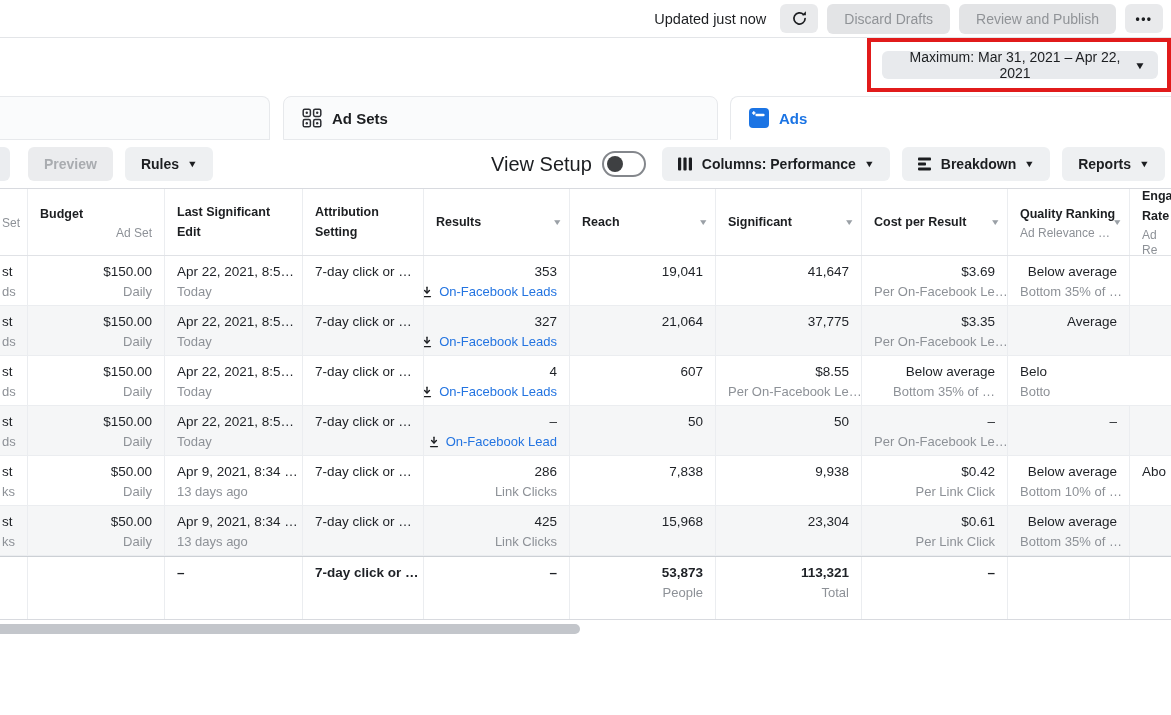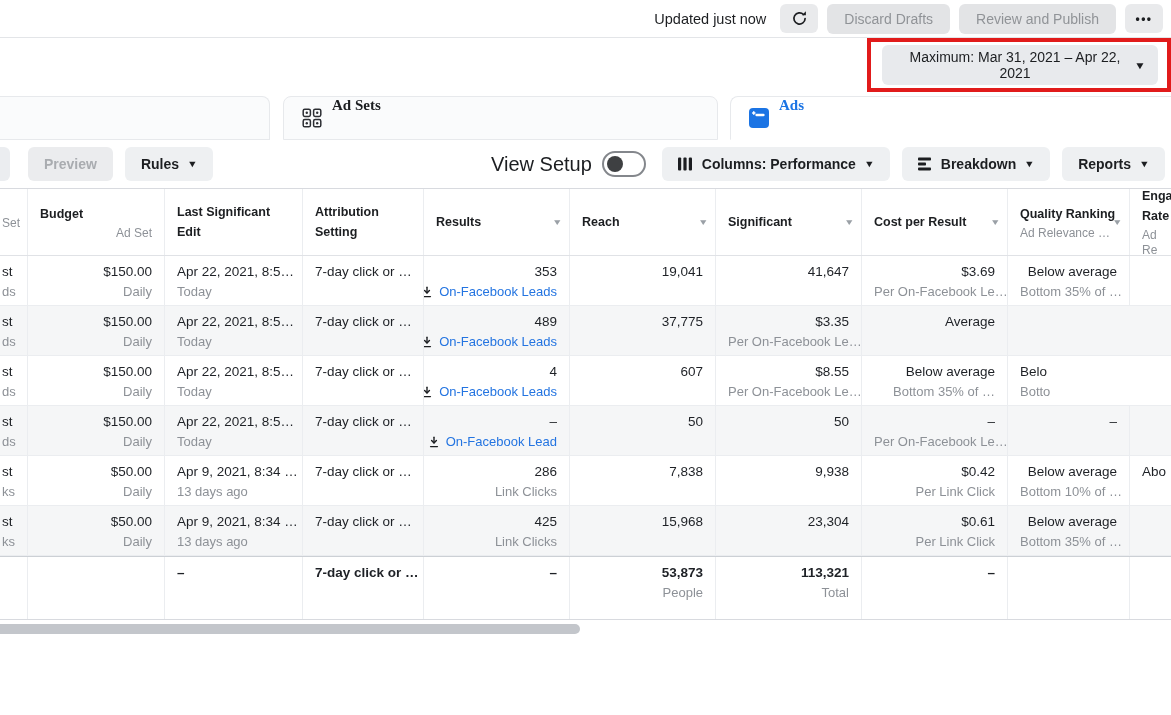--- a/index.html
+++ b/index.html
@@ -14,25 +14,25 @@
   }
   
   .topbar{height:38px;border-bottom:1px solid #e3e5e8;display:flex;align-items:center;justify-content:flex-end;gap:9px;padding:0 8px 0 0;background:#fff;}
   .updated{font-size:14.5px;margin-right:5px;white-space:nowrap;}
   .icon-btn{height:29px;min-width:38px;border:none;border-radius:6px;background:#e9eaec;display:flex;align-items:center;justify-content:center;cursor:pointer;padding:0 8px;}
   .top-btn{height:30px;padding:0 17px;border:none;border-radius:6px;background:#e3e4e6;color:#909397;font-size:14px;cursor:default;white-space:nowrap;}
   .dots{font-size:12px;letter-spacing:1.5px;font-weight:700;color:var(--ink);}
   
   .daterow{position:relative;height:54px;background:#fff;}
   .redbox{position:absolute;top:0;right:0;width:304px;height:54px;border:4px solid var(--red);display:flex;align-items:center;padding:0 9px 0 11px;background:#fff;}
-  .date-btn{flex:1;height:40px;background:#e8eaed;border:none;border-radius:6px;display:flex;align-items:center;justify-content:space-between;padding:0 13px;font-size:14px;color:var(--ink);cursor:pointer;font-family:inherit;}
+  .date-btn{flex:1;height:28px;background:#e8eaed;border:none;border-radius:6px;display:flex;align-items:center;justify-content:space-between;padding:0 13px;font-size:14px;color:var(--ink);cursor:pointer;font-family:inherit;}
   .caret{font-size:10px;color:#1c1e21;transform:scaleX(1.2);}
   
   .tabs{height:48px;display:flex;align-items:flex-end;background:#fff;}
-  .tab{height:44px;display:flex;gap:10px;padding:0 18px;font-size:15px;font-weight:700;background:#fafbfc;border:1px solid #e7e9ec;border-radius:8px 8px 0 0;cursor:pointer;white-space:nowrap;font-family:Liberation Serif, serif;}
+  .tab{height:44px;display:flex;align-items:center;gap:10px;padding:0 18px;font-size:15px;font-weight:700;background:#fafbfc;border:1px solid #e7e9ec;border-radius:8px 8px 0 0;cursor:pointer;white-space:nowrap;}
   .tab-campaigns{width:270px;border-left:none;border-radius:0 8px 0 0;margin-right:13px;}
   .tab-adsets{width:435px;margin-right:12px;}
   .tab-ads{flex:1;background:#fff;border-bottom-color:#fff;border-right:none;border-radius:8px 0 0 0;color:var(--accent);}
   .tab-icon{display:flex;align-items:center;}
   .ads-icon{color:var(--accent);}
   
   .toolbar{height:48px;display:flex;align-items:center;padding-right:6px;background:#fff;}
   .sliver{width:10px;height:34px;background:#ebedf0;border-radius:0 6px 6px 0;}
   .tool-btn{height:34px;padding:0 16px;border:none;border-radius:6px;background:#eef0f2;font-size:14px;color:var(--ink);display:flex;align-items:center;gap:9px;cursor:pointer;font-family:inherit;white-space:nowrap;font-weight:bold;}
   .tool-btn .caret{font-size:9px;}
@@ -260,29 +260,32 @@
         <div class="sub">Daily</div>
       </div>
       <div class="cell dcell">
         <div class="main">Apr 22, 2021, 8:5…</div>
         <div class="sub">Today</div>
       </div>
       <div class="cell dcell">
         <div class="main">7-day click or …</div>
       </div>
       <div class="cell dcell al-r">
-        <div class="main">489</div>
+        <div class="main">327</div>
         <div class="link-sub">
   <svg width="12" height="12" viewBox="0 0 12 12" fill="none">
     <path d="M6 1.2v5.6" stroke="#1c1e21" stroke-width="1.4" stroke-linecap="round"></path>
     <path d="M3.6 4.6 6 7l2.4-2.4" stroke="#1c1e21" stroke-width="1.4" stroke-linecap="round" stroke-linejoin="round"></path>
     <path d="M2.6 10.6h6.8" stroke="#1c1e21" stroke-width="1.4" stroke-linecap="round"></path>
   </svg>
 <span>On-Facebook Leads</span>
         </div>
+      </div>
+      <div class="cell dcell al-r">
+        <div class="main">21,064</div>
       </div>
       <div class="cell dcell al-r">
         <div class="main">37,775</div>
       </div>
       <div class="cell dcell al-r">
         <div class="main">$3.35</div>
         <div class="sub">Per On-Facebook Le…</div>
       </div>
       <div class="cell dcell al-r">
         <div class="main">Average</div>

